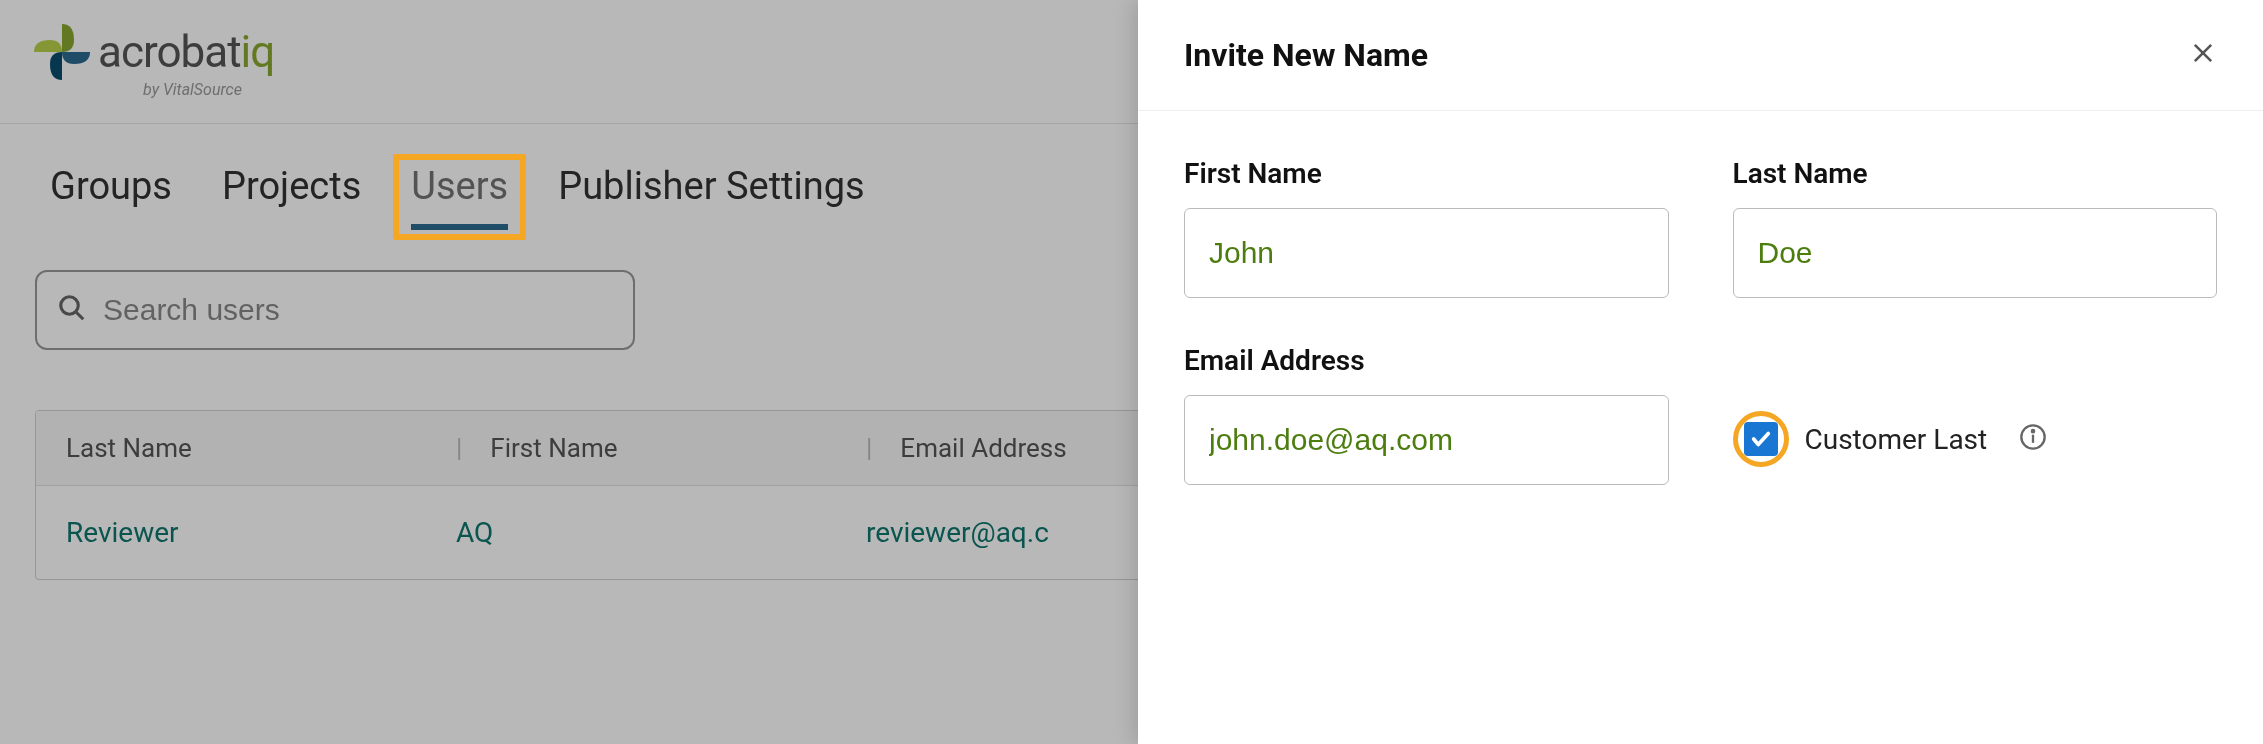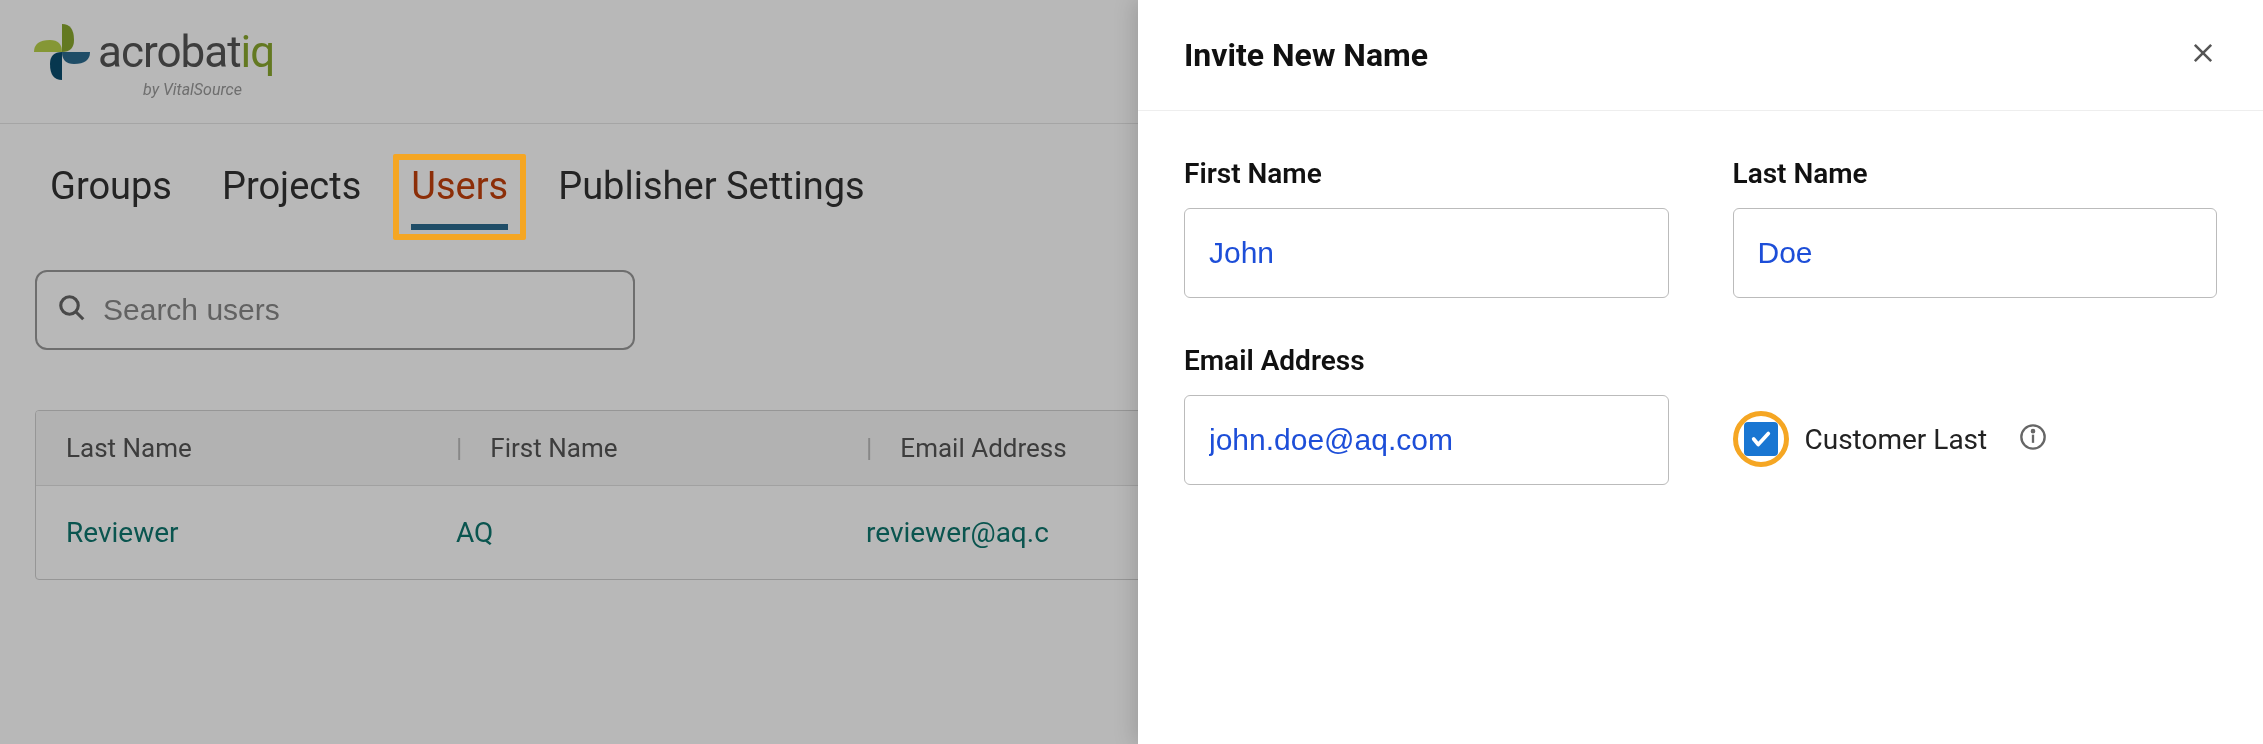--- a/index.html
+++ b/index.html
@@ -67,21 +67,21 @@
       padding: 40px 50px 0 50px;
       align-items: baseline;
     }
     .tab {
       font-size: 38px;
       color: #333;
       cursor: pointer;
       padding-bottom: 16px;
     }
     .tab.active {
-      color: #c2410c;
+      color: #737373;
       border-bottom: 6px solid #2c6b8f;
     }
     .tab-highlight {
       position: absolute;
       border: 6px solid #f5a623;
       pointer-events: none;
       border-radius: 2px;
     }
     .search-wrap {
       padding: 40px 35px 0 35px;
@@ -187,21 +187,21 @@
       font-size: 28px;
       font-weight: 600;
       color: #111;
     }
     .form-input {
       height: 90px;
       border: 1px solid #bbb;
       border-radius: 6px;
       padding: 0 24px;
       font-size: 30px;
-      color: #1d4ed8;
+      color: #4d7c0f;
       outline: none;
     }
     .checkbox-row {
       display: flex;
       align-items: center;
       gap: 16px;
       height: 90px;
       padding-top: 8px;
     }
     .checkbox-circle {

